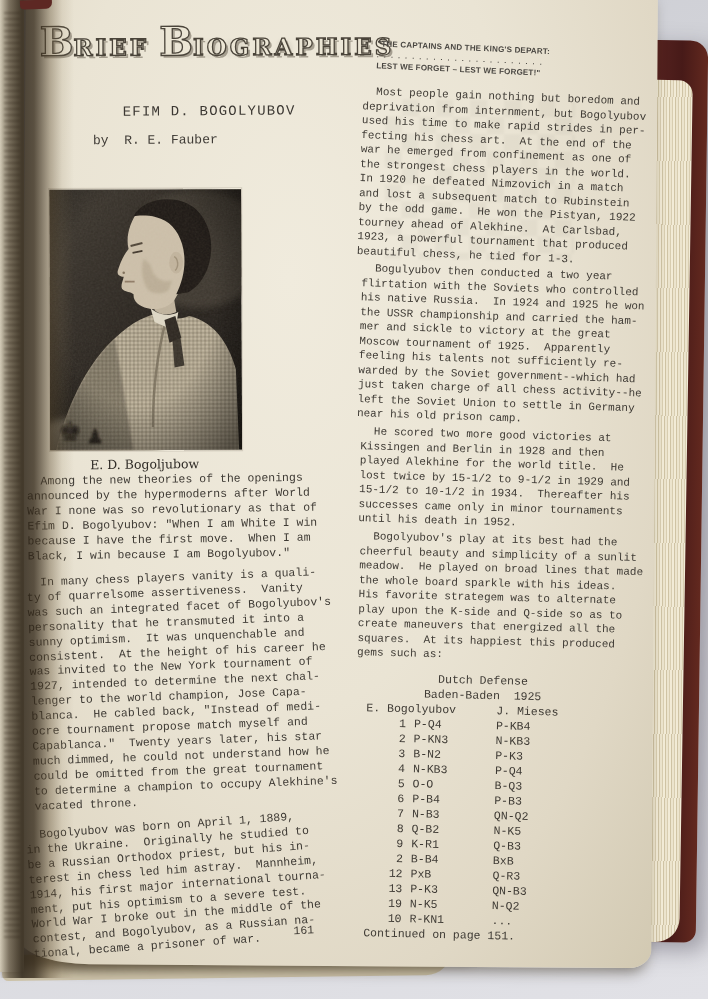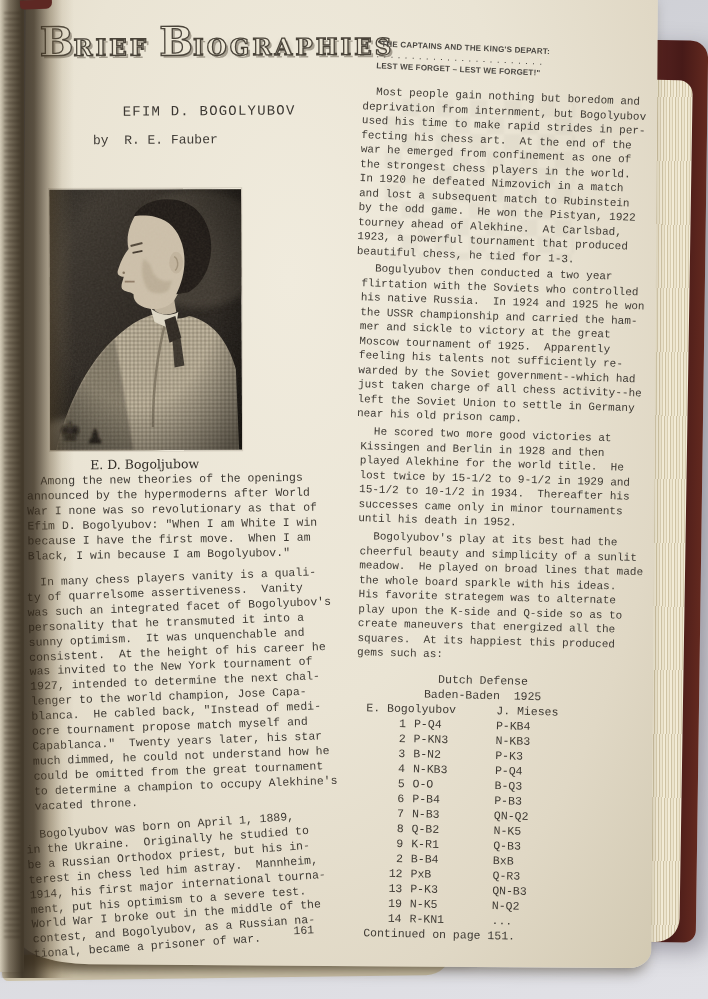--- a/index.html
+++ b/index.html
@@ -305,21 +305,21 @@
             <span class="mv-n">13</span>
             <span class="mv-w">P-K3</span>
             <span class="mv-b">QN-B3</span>
           </div>
           <div class="move-row">
             <span class="mv-n">19</span>
             <span class="mv-w">N-K5</span>
             <span class="mv-b">N-Q2</span>
           </div>
           <div class="move-row">
-            <span class="mv-n">14</span>
+            <span class="mv-n">10</span>
             <span class="mv-w">R-KN1</span>
             <span class="mv-b">...</span>
           </div>
         </div>
       <div class="continuation">Continued on page 151.</div>
     </div>
 
     <div class="page-num">161</div>
   </div>
 

